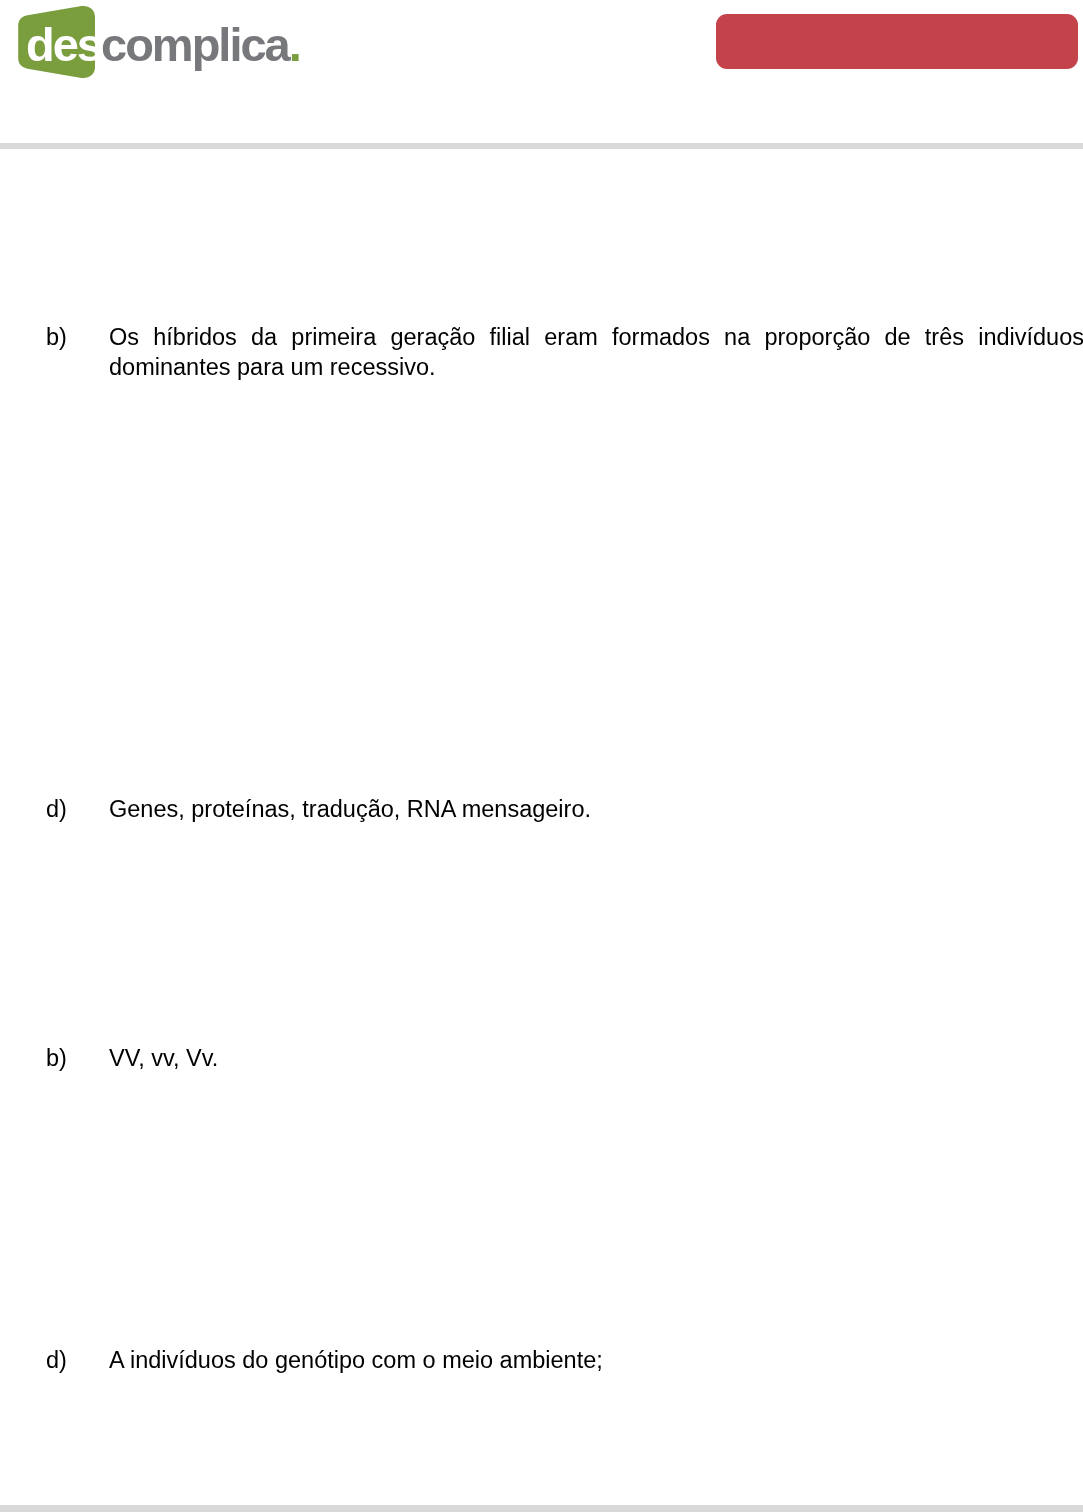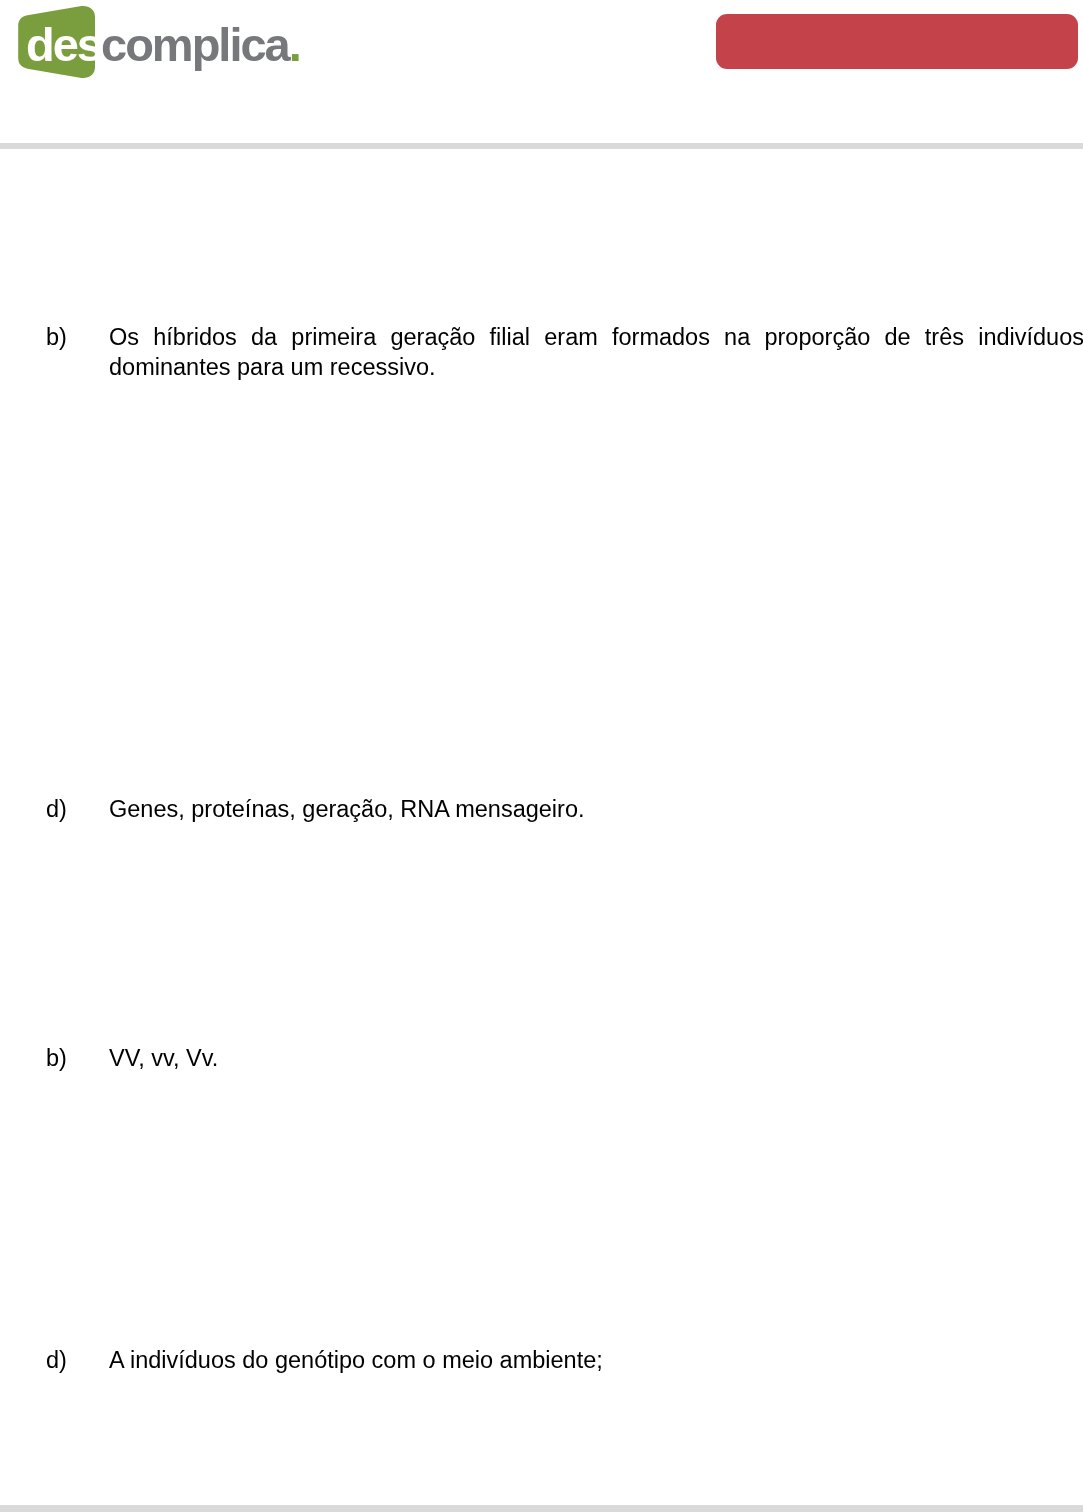--- a/index.html
+++ b/index.html
@@ -80,21 +80,21 @@
 
 <div class="divider-top"></div>
 
 <div class="answer" id="answer-0">
   <span class="answer-label">b)</span>
   <div class="answer-text">Os híbridos da primeira geração filial eram formados na proporção de três indivíduos dominantes para um recessivo.</div>
 </div>
 
 <div class="answer" id="answer-1">
   <span class="answer-label">d)</span>
-  <div class="answer-text">Genes, proteínas, geração, RNA mensageiro.</div>
+  <div class="answer-text">Genes, proteínas, tradução, RNA mensageiro.</div>
 </div>
 
 <div class="answer" id="answer-2">
   <span class="answer-label">b)</span>
   <div class="answer-text">VV, vv, Vv.</div>
 </div>
 
 <div class="answer" id="answer-3">
   <span class="answer-label">d)</span>
   <div class="answer-text">A indivíduos do genótipo com o meio ambiente;</div>

